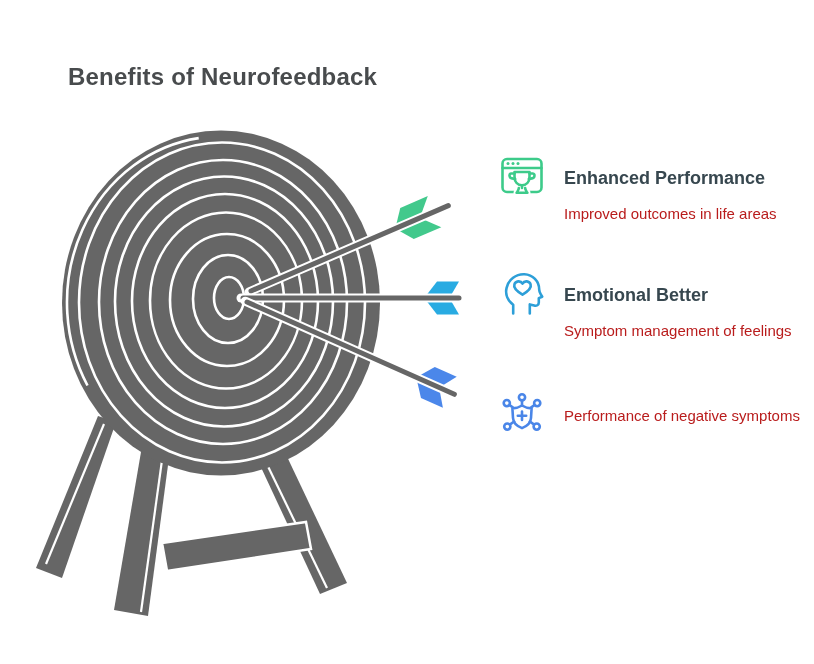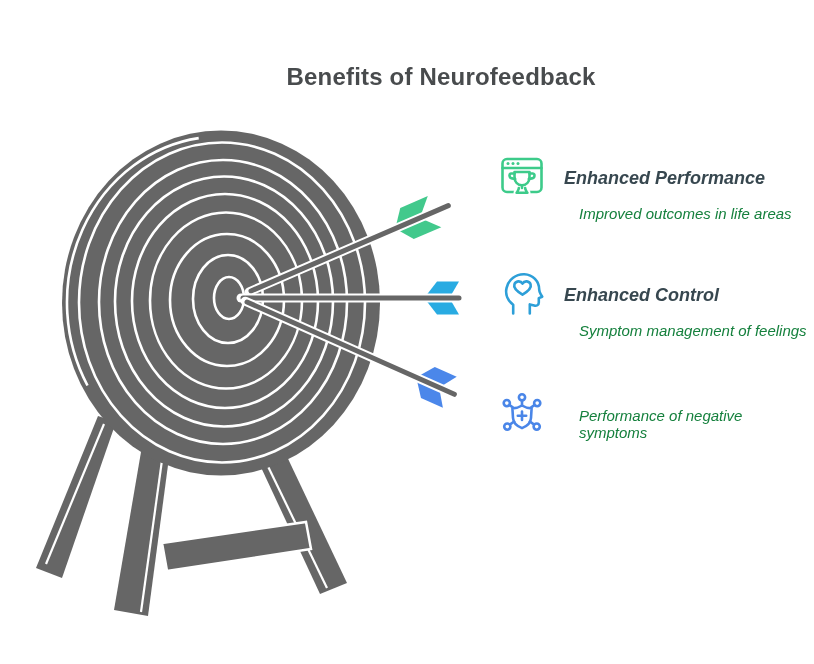--- a/index.html
+++ b/index.html
@@ -2,31 +2,31 @@
 <html><head>
 <meta charset="utf-8">
 <style>
   html,body{margin:0;padding:0;background:#fff;}
   .canvas{
     position:relative;width:814px;height:664px;background:#ffffff;overflow:hidden;
     font-family:"Liberation Sans",sans-serif;
   }
   .illus{position:absolute;left:0;top:0;width:814px;height:664px;}
   .page-title{
-    position:absolute;top:46px;left:68px;width:746px;text-align:center;
+    position:absolute;top:46px;left:68px;width:746px;text-align:left;
     font-size:24px;font-weight:bold;color:#484b4d;letter-spacing:.2px;line-height:30px;
   }
-  .benefit{position:absolute;left:498px;width:312px;font-style:italic;}
+  .benefit{position:absolute;left:498px;width:312px;}
   .benefit.b1{top:152px}
   .benefit.b2{top:269px}
   .benefit.b3{top:390px}
   .bicon{position:absolute;left:0;top:0;width:48px;height:48px;}
   .btext{margin-left:66px;}
   .btitle{margin:17px 0 0 0;font-size:18px;font-weight:bold;color:#37474f;line-height:19px;}
-  .bdesc{margin:17px 0 0 15px;font-size:15px;color:#15803d;line-height:17px;}
+  .bdesc{margin:17px 0 0 0;font-size:15px;color:#b91c1c;line-height:17px;}
 </style>
 </head>
 <body>
 
 <div class="canvas">
 
   <svg class="illus" viewBox="0 0 814 664" aria-hidden="true">
 
     <g fill="#666666">
       <polygon points="98,416 116,422 62,578 36,568"></polygon>
@@ -108,21 +108,21 @@
   </div>
 
   <div class="benefit b2">
     <svg class="bicon" viewBox="0 0 48 48">
       <g fill="none" stroke-width="2.6" stroke-linecap="round" stroke-linejoin="round" stroke="#2d9fd8">
         <path d="M15.2 44.5 V35.8 C9.8 31.8 7 25.4 8.6 18.9 C10.6 10.5 18 4.8 26.4 5.2 C34.8 5.6 41.2 12.3 41.2 20.5 C41.2 22.2 41.6 23.3 42.8 25.3 L44.2 27.7 L40.8 29.1 V33.5 C40.8 36.1 38.5 37.2 36.2 36.6 L31.8 35.4 V44.5"></path>
         <path d="M24.5 14.6 C22.6 11.3 17.6 11.8 16.4 15.4 C15.4 18.4 17.9 21.7 24.5 25.6 C31.1 21.7 33.6 18.4 32.6 15.4 C31.4 11.8 26.4 11.3 24.5 14.6 Z"></path>
       </g>
     </svg>
     <div class="btext">
-      <h2 class="btitle">Enhanced Control</h2>
+      <h2 class="btitle">Emotional Better</h2>
       <p class="bdesc">Symptom management of feelings</p>
     </div>
   </div>
 
   <div class="benefit b3">
     <svg class="bicon" viewBox="0 0 48 48">
       <g fill="none" stroke-width="2.6" stroke-linecap="round" stroke-linejoin="round" stroke="#4a86e8">
         <path d="M24 15.5 C27.2 17.5 30.2 18.3 33.6 18.4 L33 28 C32.7 32.4 29.4 36.1 24 38.1 C18.6 36.1 15.3 32.4 15 28 L14.4 18.4 C17.8 18.3 20.8 17.5 24 15.5 Z"></path>
         <path d="M24 21.5 V30 M19.8 25.7 H28.2"></path>
         <path d="M24 15 V10.5 M15 17.5 L11.3 14.9 M33 17.5 L36.7 14.9 M16.2 31.5 L11.8 34.6 M31.8 31.5 L36.2 34.6"></path>

